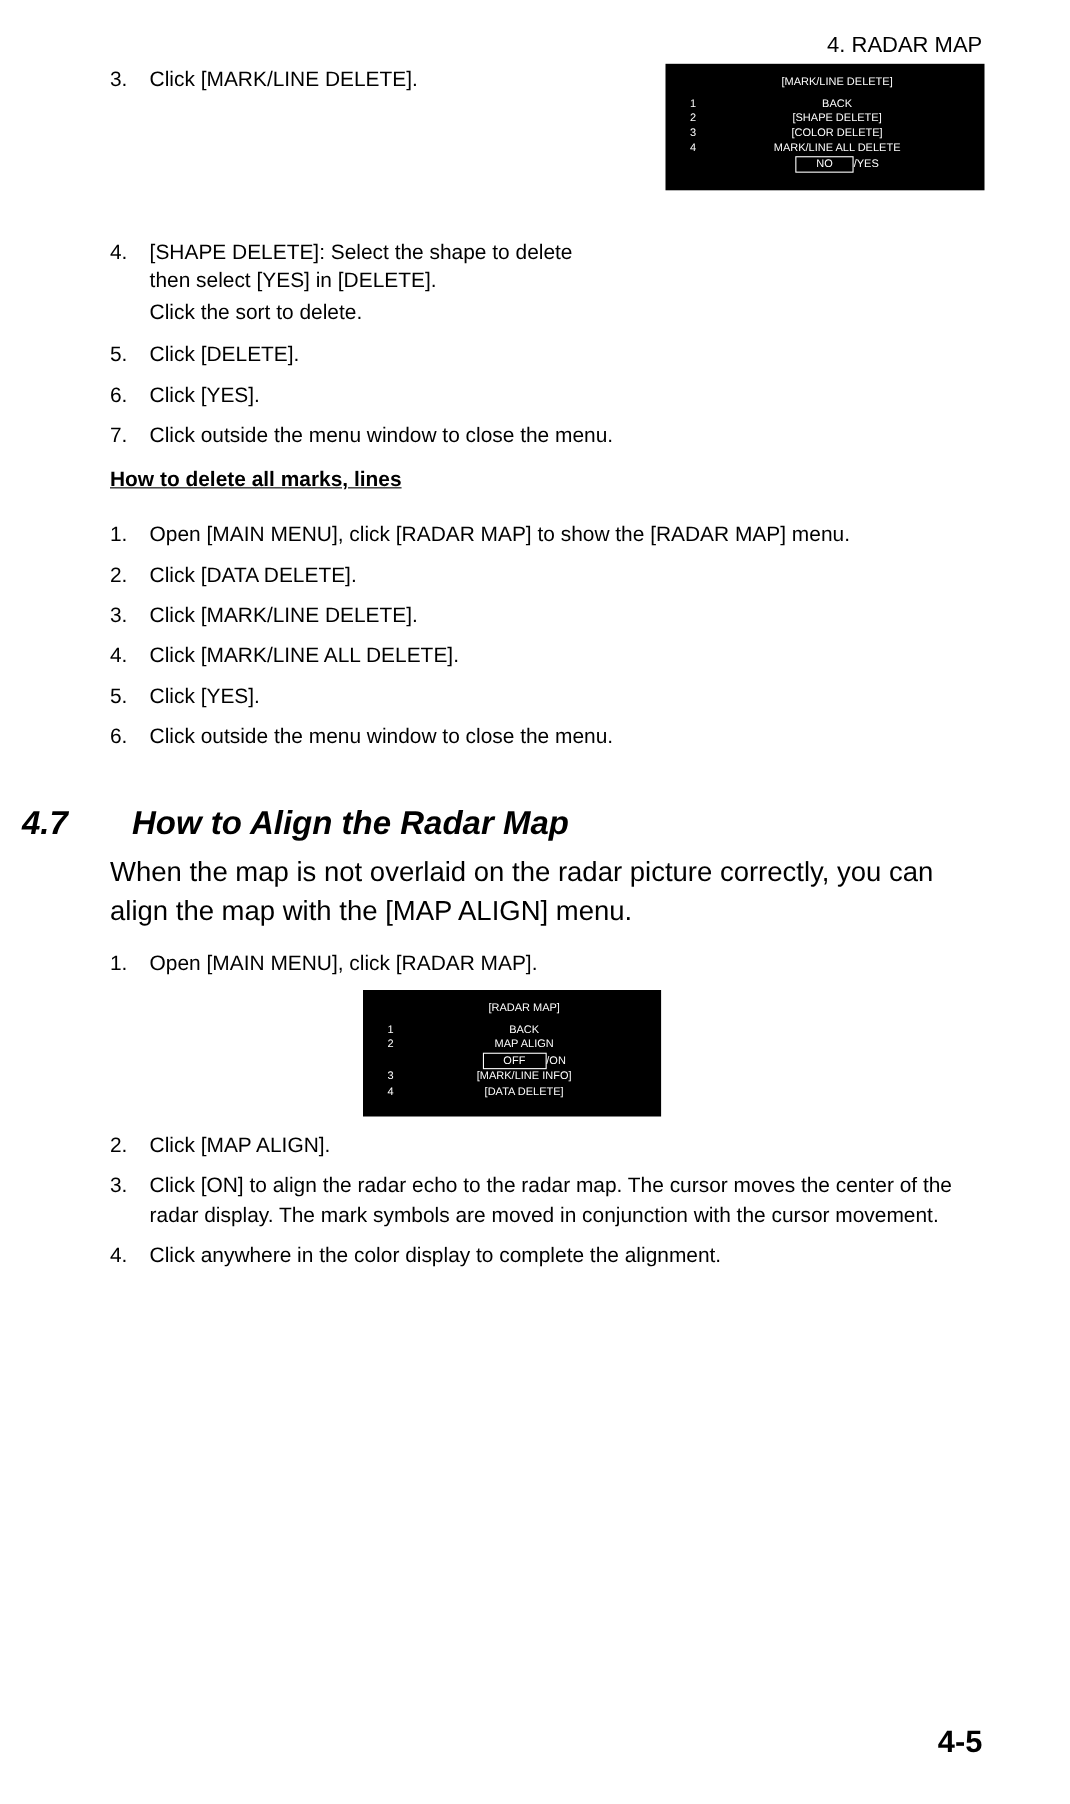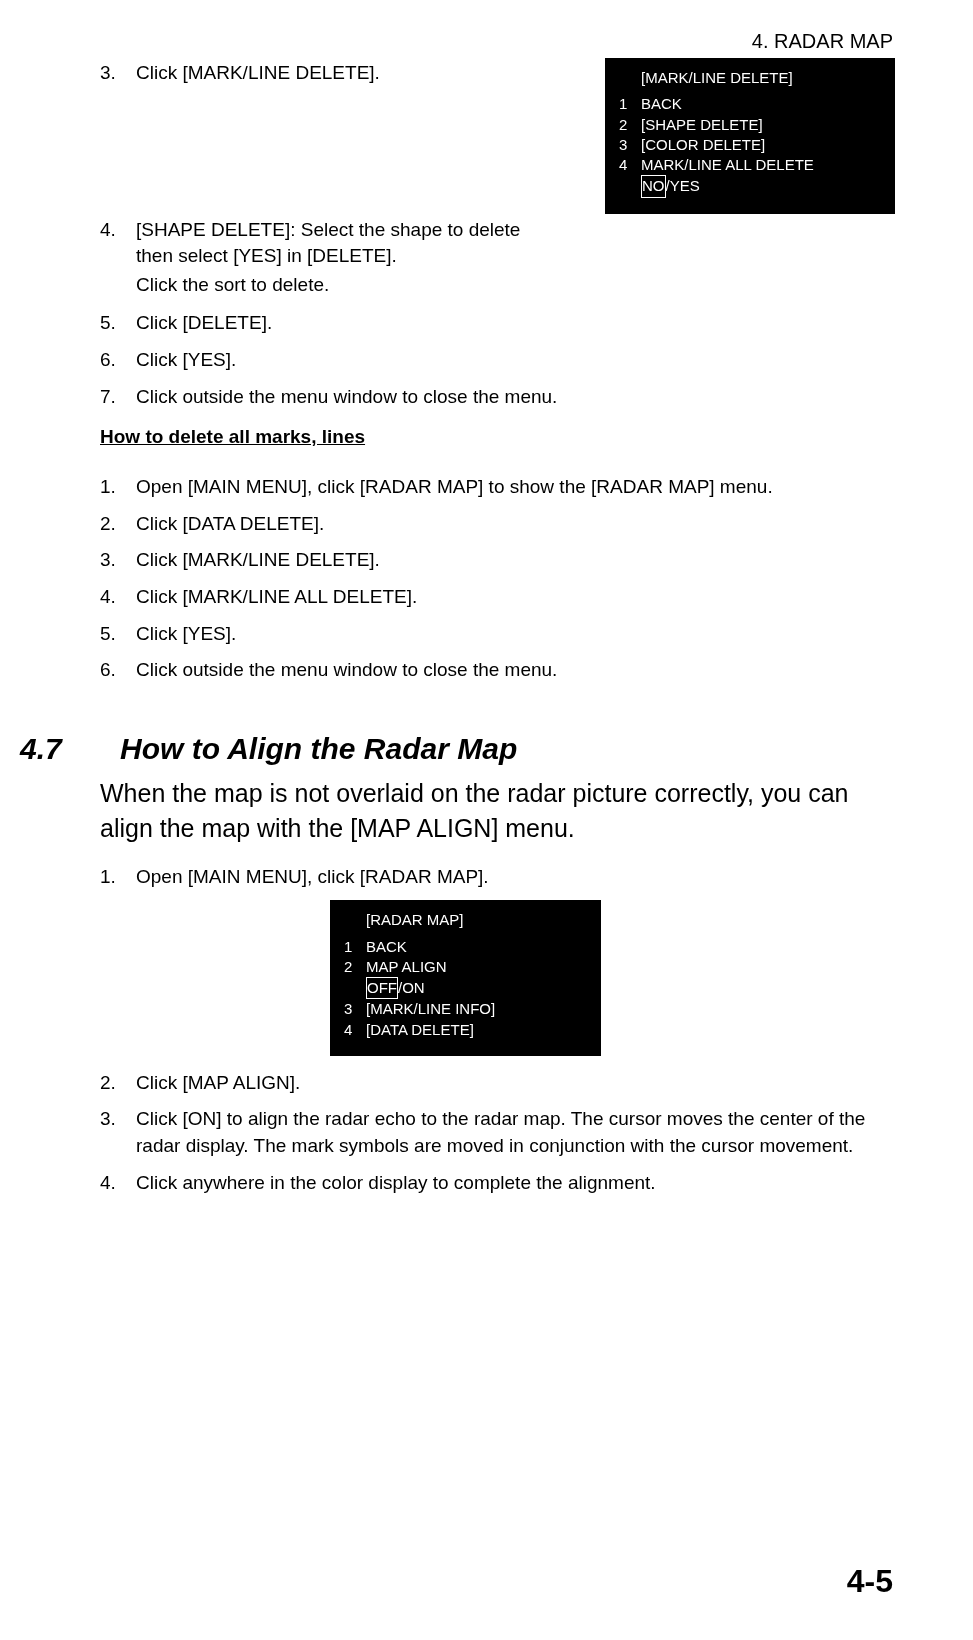--- a/index.html
+++ b/index.html
@@ -34,42 +34,43 @@
   }
   .step-text {
     flex: 1;
   }
   .step-text p {
     margin-bottom: 2px;
   }
   .menu-box {
     background: #000;
     color: #fff;
-    font-size: 15px;
+    font-size: 10px;
     padding: 10px 14px 16px 14px;
     line-height: 1.35;
     font-family: Arial, sans-serif;
+    text-align: center;
   }
   .menu-box .title {
     margin-left: 22px;
     margin-bottom: 6px;
   }
   .menu-row {
     display: flex;
   }
   .menu-row .n {
     width: 22px;
     flex-shrink: 0;
   }
   .menu-row .t {
     flex: 1;
   }
   .boxed {
     border: 1px solid #fff;
-    padding: 0 0;
+    padding: 0 18px;
     display: inline-block;
   }
   .menu-sub {
     margin-left: 22px;
   }
   .subheading {
     font-size: 19px;
     font-weight: bold;
     text-decoration: underline;
     margin: 16px 0 26px 0;
@@ -104,21 +105,21 @@
     width: 290px;
   }
   .menu-wrapper-2 {
     margin: 8px 0 14px 230px;
     width: 271px;
   }
   .page-num {
     position: absolute;
     bottom: 40px;
     right: 80px;
-    font-size: 32px;
+    font-size: 28px;
     font-weight: bold;
   }
   .step3-wrap {
     max-width: 420px;
   }
   .step4-wrap {
     max-width: 420px;
   }
   .step4-full {
     max-width: 780px;

